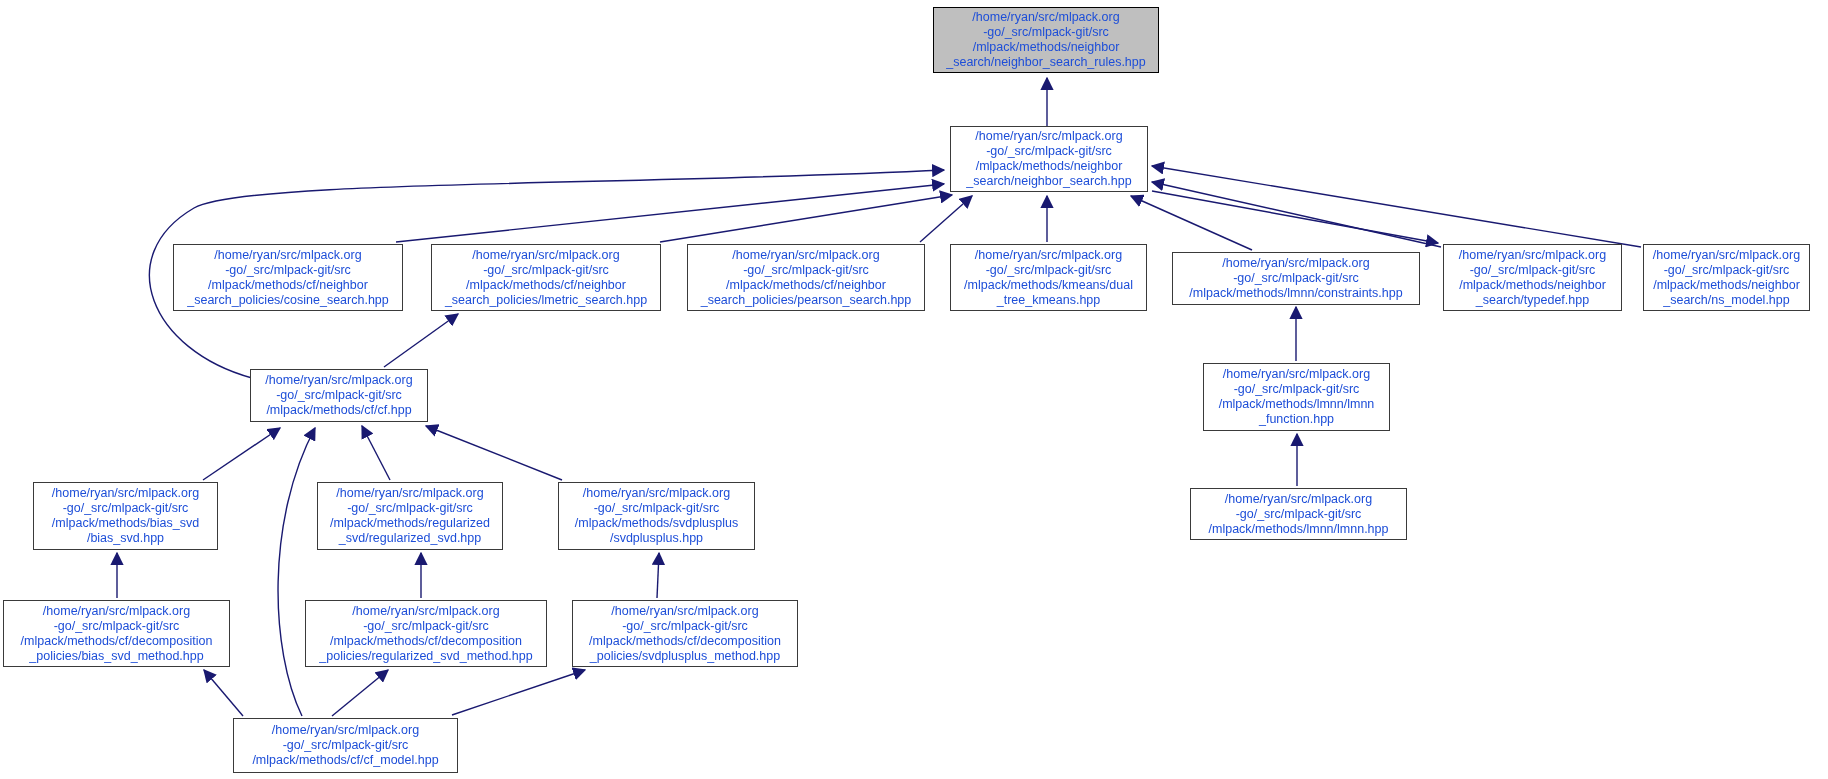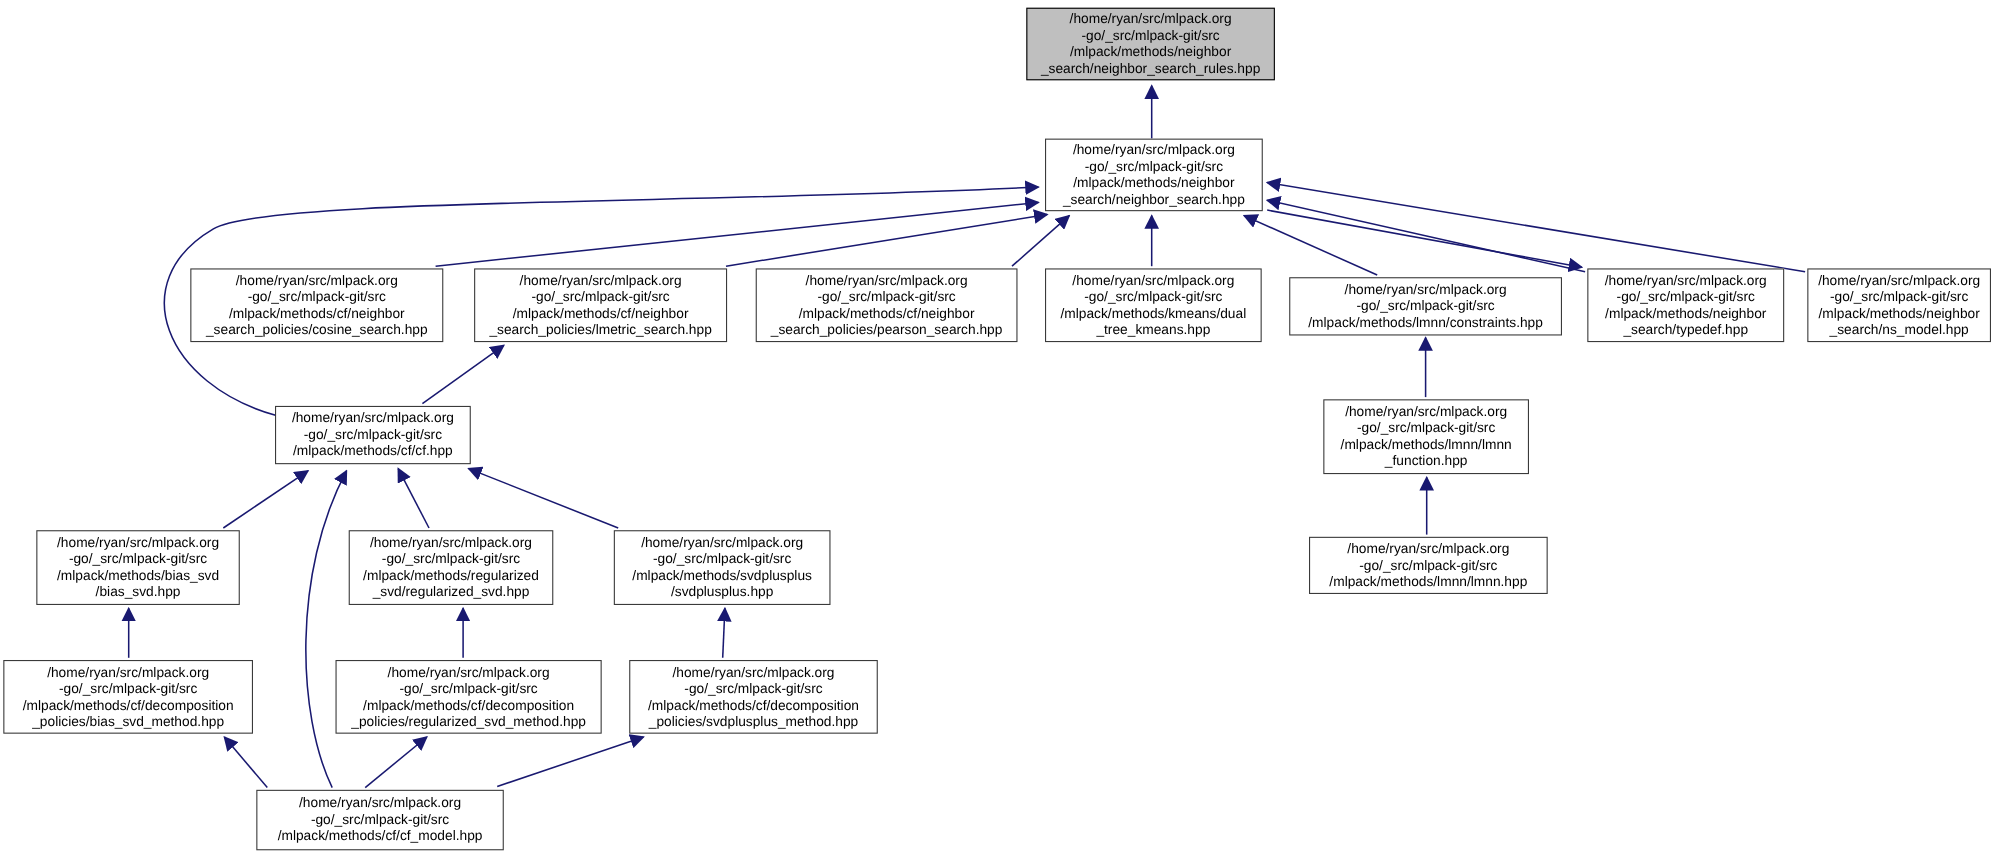--- a/index.html
+++ b/index.html
@@ -1,21 +1,21 @@
 <!DOCTYPE html>
 <html><head>
 <meta charset="utf-8">
 <style>
   html,body{margin:0;padding:0;background:#ffffff;}
   #canvas{position:relative;width:1828px;height:779px;background:#fff;
           font-family:"Liberation Sans",sans-serif;overflow:hidden;}
   #edges{position:absolute;left:0;top:0;width:1828px;height:779px;}
   .edge{fill:none;stroke:#191970;stroke-width:1.4px;}
   .node{position:absolute;box-sizing:border-box;background:#ffffff;
-        border:1.2px solid #3a3a3a;color:#000000;
+        border:1.2px solid #3a3a3a;color:#1d4ed8;
         display:flex;align-items:center;justify-content:center;
         text-align:center;white-space:pre-line;
         font-size:12.5px;line-height:15px;padding:1px 3px;cursor:pointer;}
   .node.root{background:#bfbfbf;border-color:#000;}
 </style>
 </head>
 <body>
 
 <div id="canvas">
 

